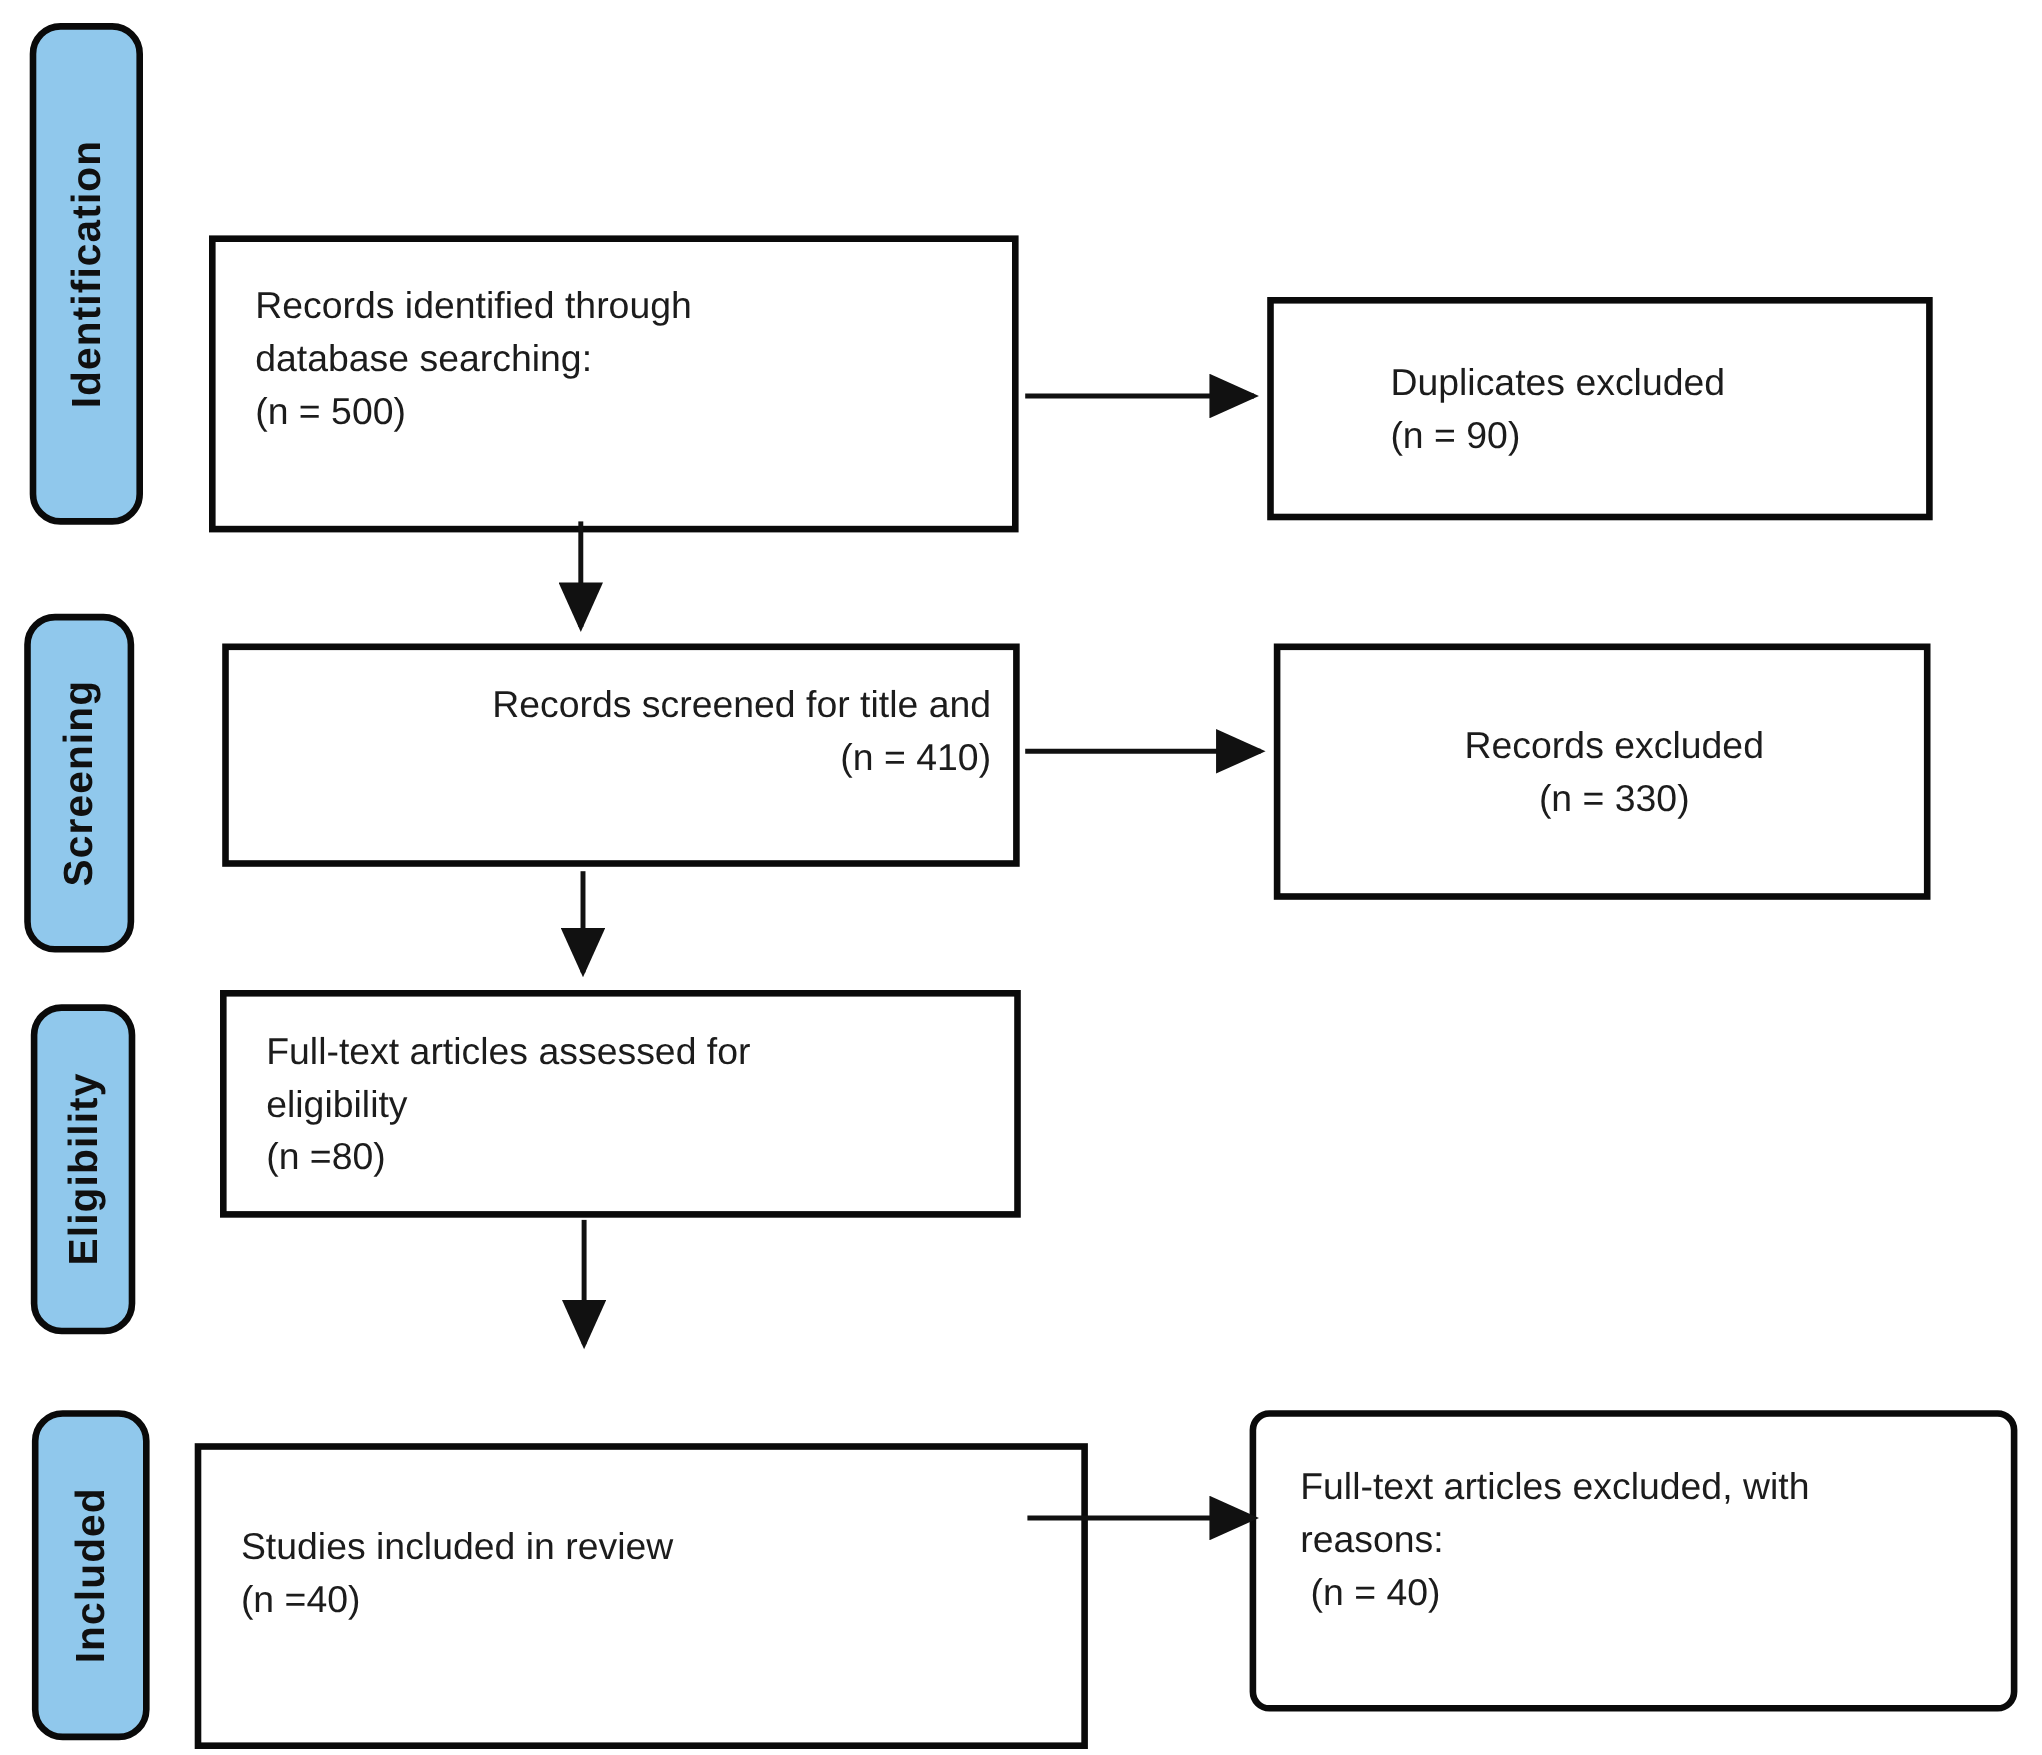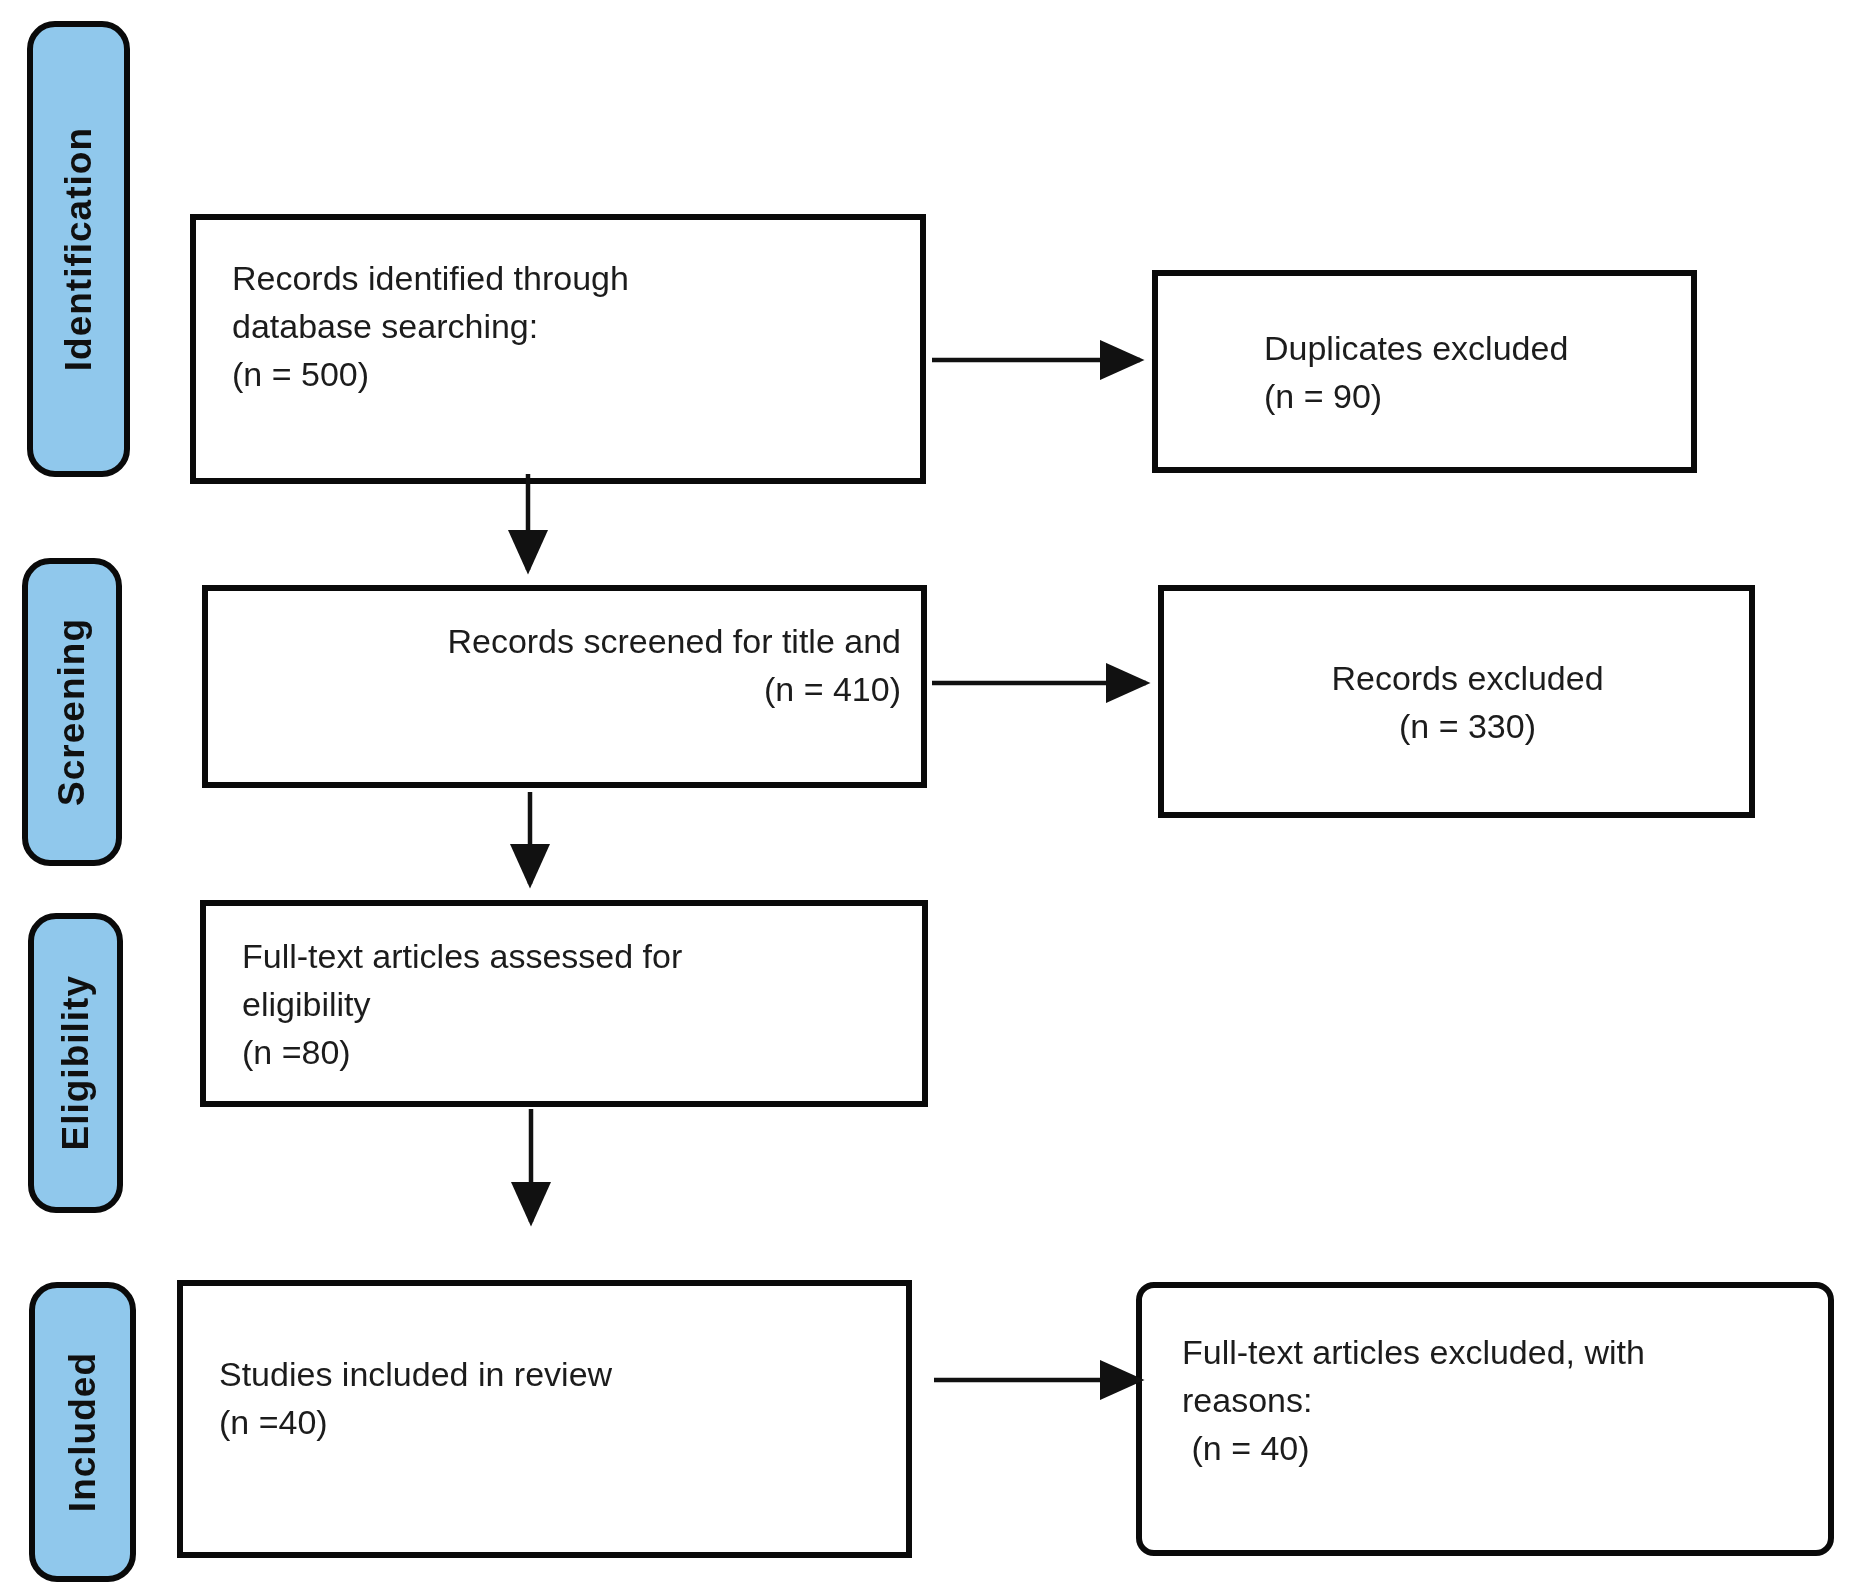--- a/index.html
+++ b/index.html
@@ -69,21 +69,21 @@
   </div>
 
   <div class="fbox" style="left:190px;top:214px;width:736px;height:270px;">
     <div class="btext" style="padding:34px 24px 0 36px;">
       <div>Records identified through</div>
       <div>database searching:</div>
       <div>(n = 500)</div>
     </div>
   </div>
 
-  <div class="fbox" style="left:1152px;top:270px;width:545px;height:203px;">
+  <div class="fbox" style="left:1152px;top:270px;width:605px;height:203px;">
     <div class="btext vcenter" style="padding:0 20px 0 106px;">
       <div>Duplicates excluded</div>
       <div>(n = 90)</div>
     </div>
   </div>
 
   <div class="fbox" style="left:202px;top:585px;width:725px;height:203px;">
     <div class="btext" style="padding:26px 20px 0 42px;align-items:flex-end;">
       <div>Records screened for title and</div>
       <div>(n = 410)</div>
@@ -98,21 +98,21 @@
   </div>
 
   <div class="fbox" style="left:200px;top:900px;width:728px;height:207px;">
     <div class="btext" style="padding:26px 20px 0 36px;">
       <div>Full-text articles assessed for</div>
       <div>eligibility</div>
       <div>(n =80)</div>
     </div>
   </div>
 
-  <div class="fbox" style="left:177px;top:1280px;width:735px;height:278px;">
+  <div class="fbox" style="left:177px;top:1312px;width:812px;height:278px;">
     <div class="btext" style="padding:64px 20px 0 36px;">
       <div>Studies included in review</div>
       <div>(n =40)</div>
     </div>
   </div>
 
   <div class="fbox" style="left:1136px;top:1282px;width:698px;height:274px;border-radius:18px;">
     <div class="btext" style="padding:40px 20px 0 40px;">
       <div>Full-text articles excluded, with</div>
       <div>reasons:</div>

